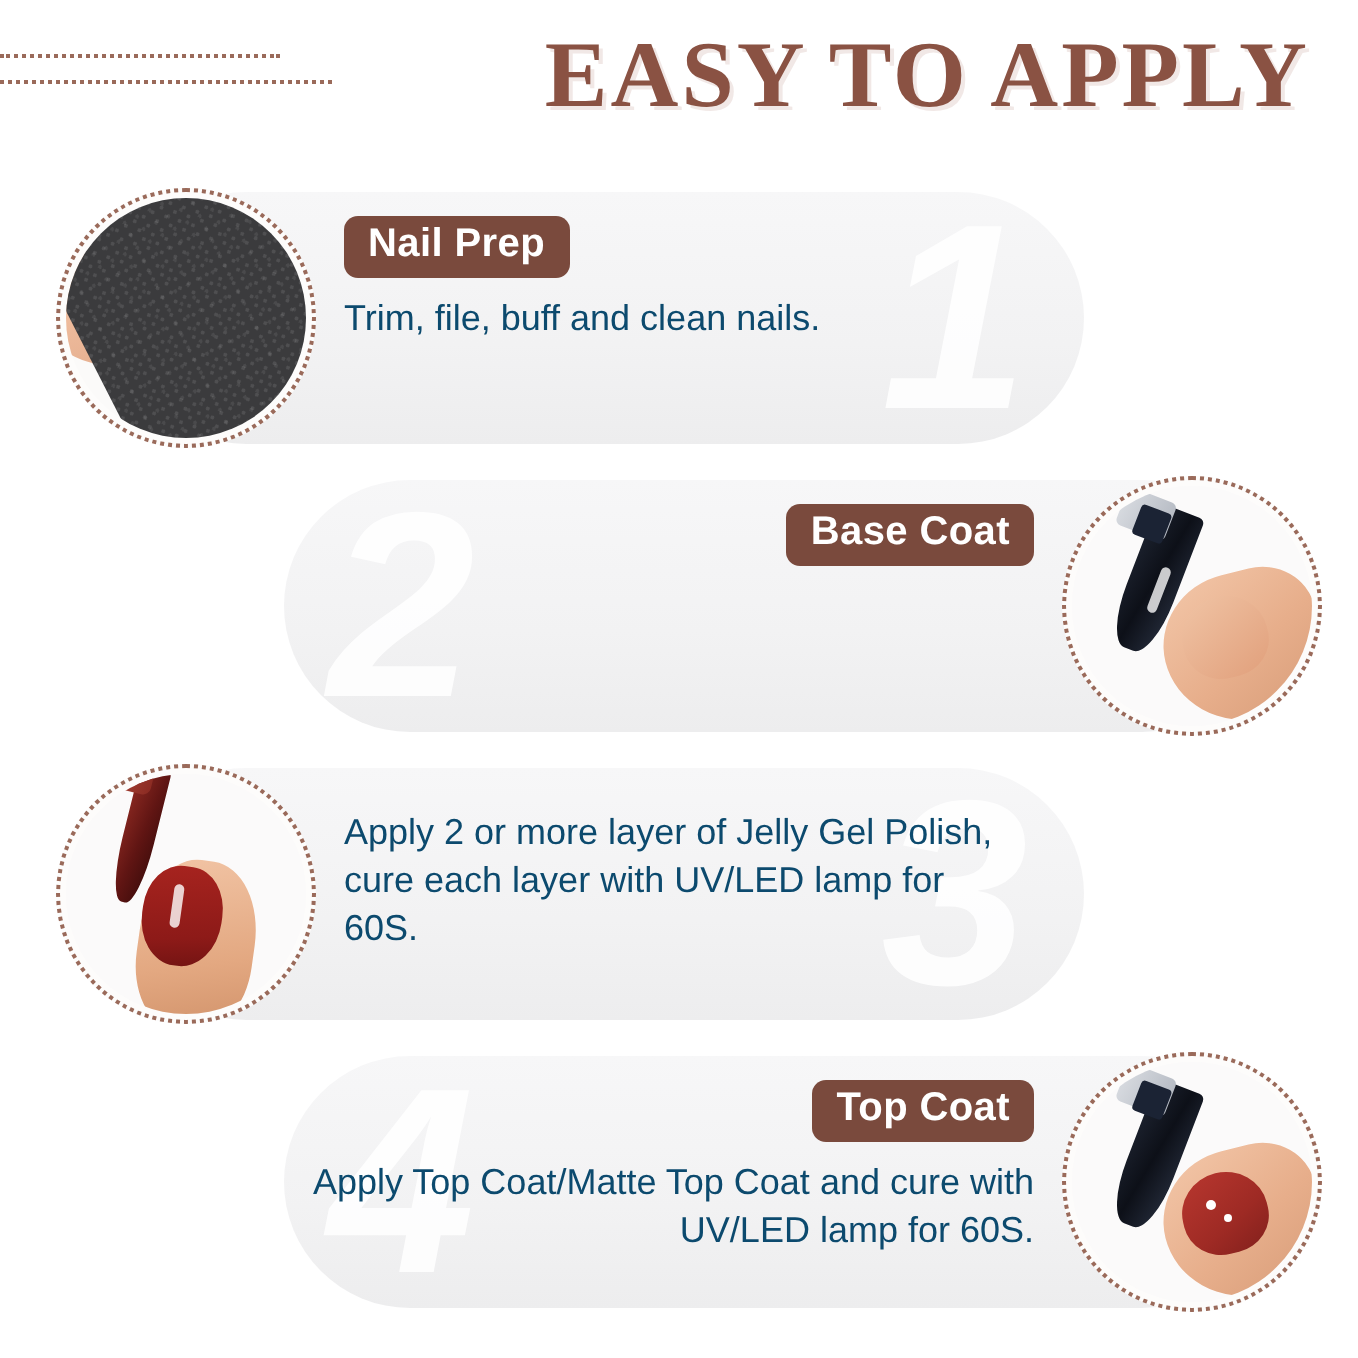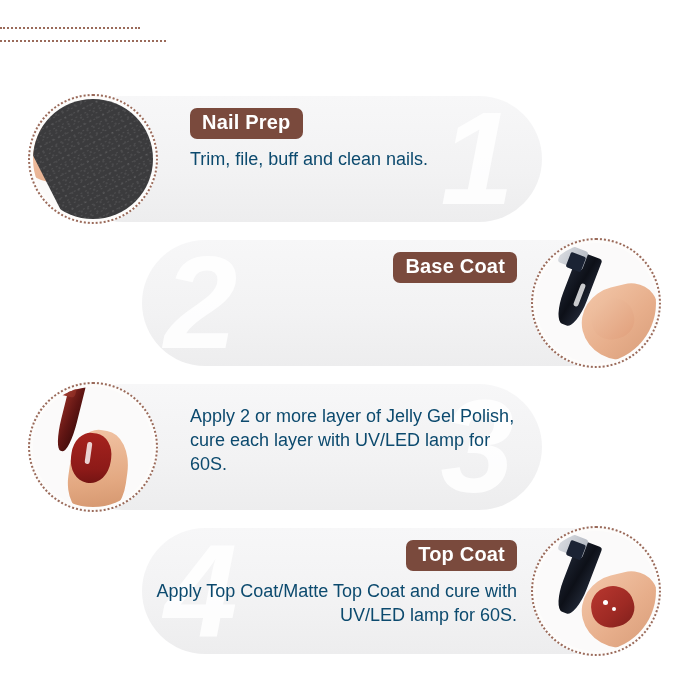--- a/index.html
+++ b/index.html
@@ -240,21 +240,21 @@
     background: rgba(255,255,255,0.8);
     border-radius: 3px;
     transform: rotate(8deg);
   }
 
   
   .content {
     position: absolute;
     top: 22px;
   }
-  .step.left .content  { left: 190px; width: 330px; text-align: left; }
+  .step.left .content  { left: 172px; width: 330px; text-align: left; }
   .step.right .content { right: 162px; width: 370px; text-align: right; }
 
   .badge {
     display: inline-block;
     background: #7a4a3d;
     color: #ffffff;
     font-size: 20px;
     font-weight: 700;
     letter-spacing: 0.2px;
     padding: 4px 12px 6px 12px;
@@ -273,20 +273,21 @@
   .step.right .desc { text-align: right; }
 </style>
 </head>
 <body>
 
 <div class="header">
   <div class="deco-lines">
     <div class="deco-line short"></div>
     <div class="deco-line long"></div>
   </div>
+  <div class="page-title">EASY TO APPLY</div>
 </div>
 
 <div class="steps">
 
   <div class="step left">
     <div class="card">
       <div class="watermark">1</div>
     </div>
     <div class="photo">
       <div class="photo-inner art-file">

